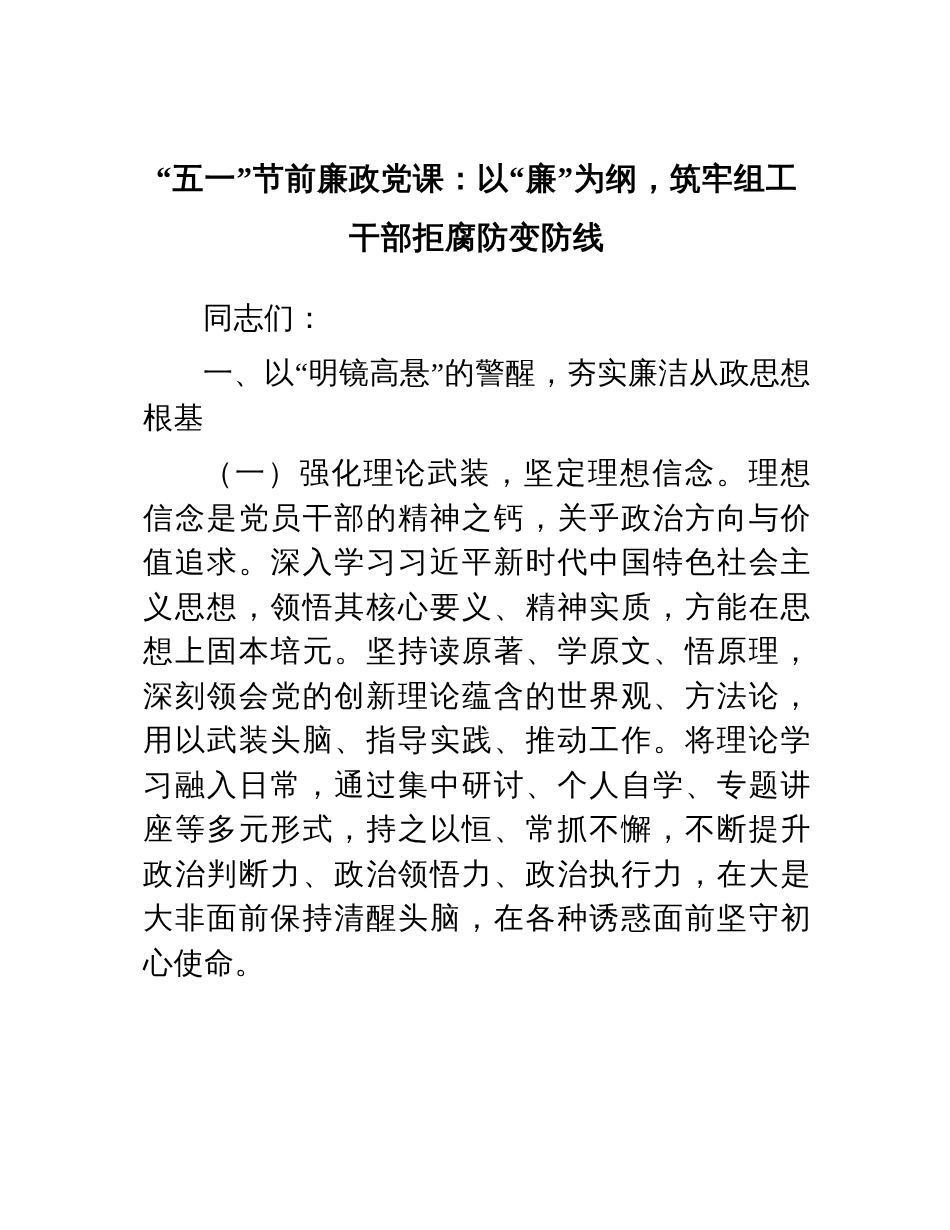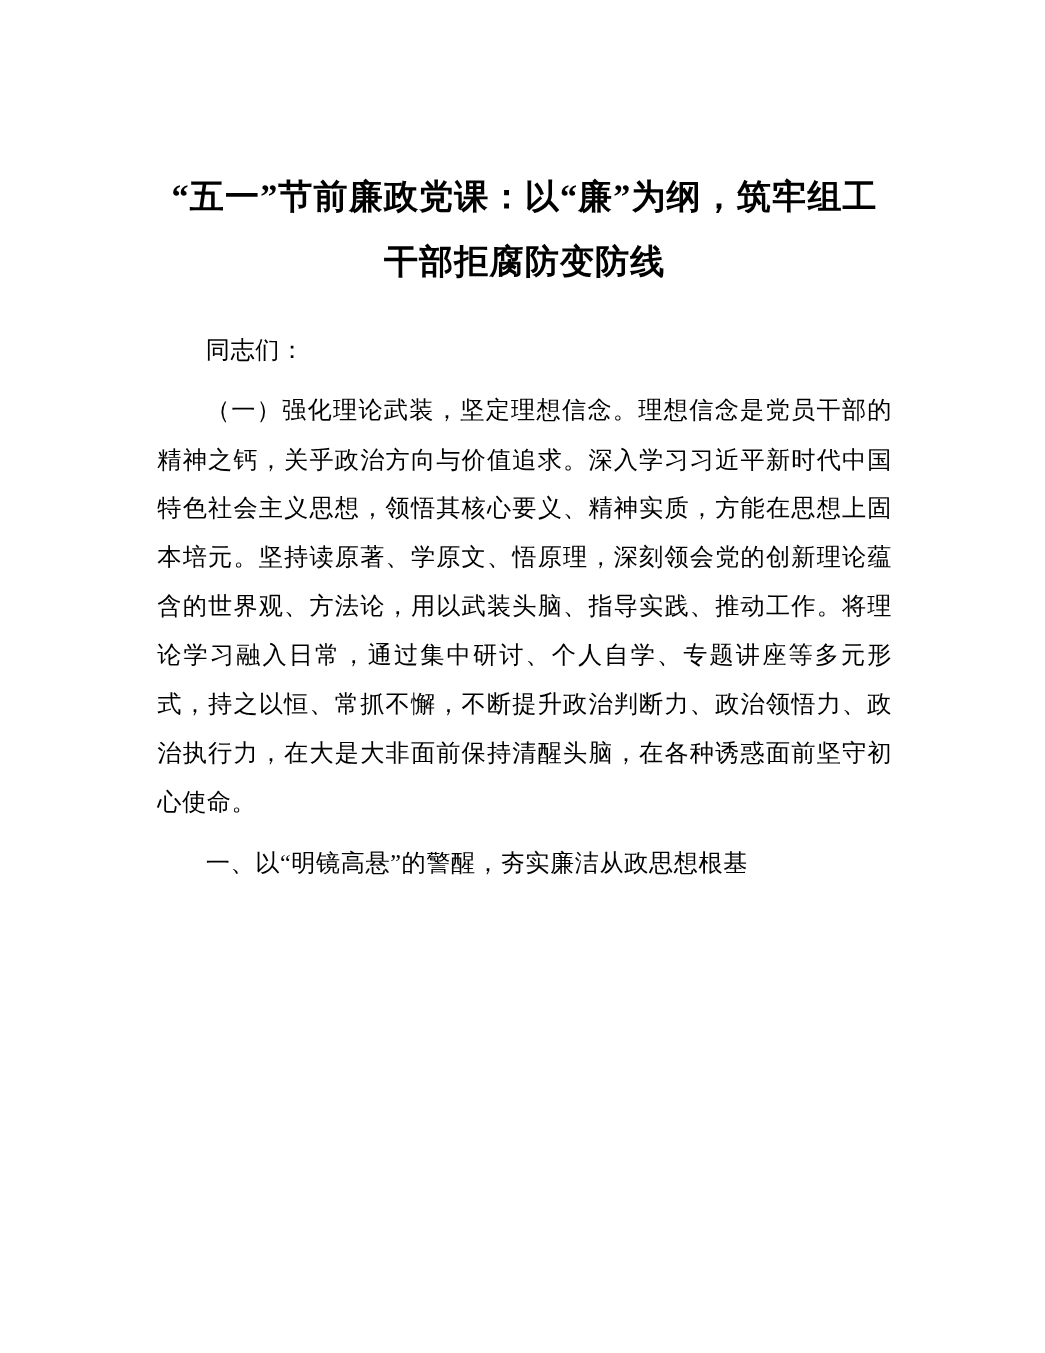--- a/index.html
+++ b/index.html
@@ -26,37 +26,37 @@
   }
   .doc-title {
     font-size: 31px;
     font-weight: 700;
     line-height: 1.9;
     text-align: center;
     letter-spacing: 1px;
     margin: 0 0 28px 0;
   }
   .body-text p {
-    font-size: 22px;
+    font-size: 30px;
     line-height: 44.5px;
     text-align: justify;
     text-indent: 2em;
     margin: 0 0 11px 0;
     letter-spacing: 0.5px;
     word-break: break-all;
   }
   .body-text p.salutation {
     text-indent: 2em;
   }
 </style>
 </head>
 <body>
 
 <div class="page">
   <div class="content">
     <h1 class="doc-title">“五一”节前廉政党课：以“廉”为纲，筑牢组工干部拒腐防变防线</h1>
     <div class="body-text">
       <p class="salutation">同志们：</p>
+      <p>一、以“明镜高悬”的警醒，夯实廉洁从政思想根基</p>
       <p>（一）强化理论武装，坚定理想信念。理想信念是党员干部的精神之钙，关乎政治方向与价值追求。深入学习习近平新时代中国特色社会主义思想，领悟其核心要义、精神实质，方能在思想上固本培元。坚持读原著、学原文、悟原理，深刻领会党的创新理论蕴含的世界观、方法论，用以武装头脑、指导实践、推动工作。将理论学习融入日常，通过集中研讨、个人自学、专题讲座等多元形式，持之以恒、常抓不懈，不断提升政治判断力、政治领悟力、政治执行力，在大是大非面前保持清醒头脑，在各种诱惑面前坚守初心使命。</p>
-      <p>一、以“明镜高悬”的警醒，夯实廉洁从政思想根基</p>
     </div>
   </div>
 </div>
 
 </body></html>

